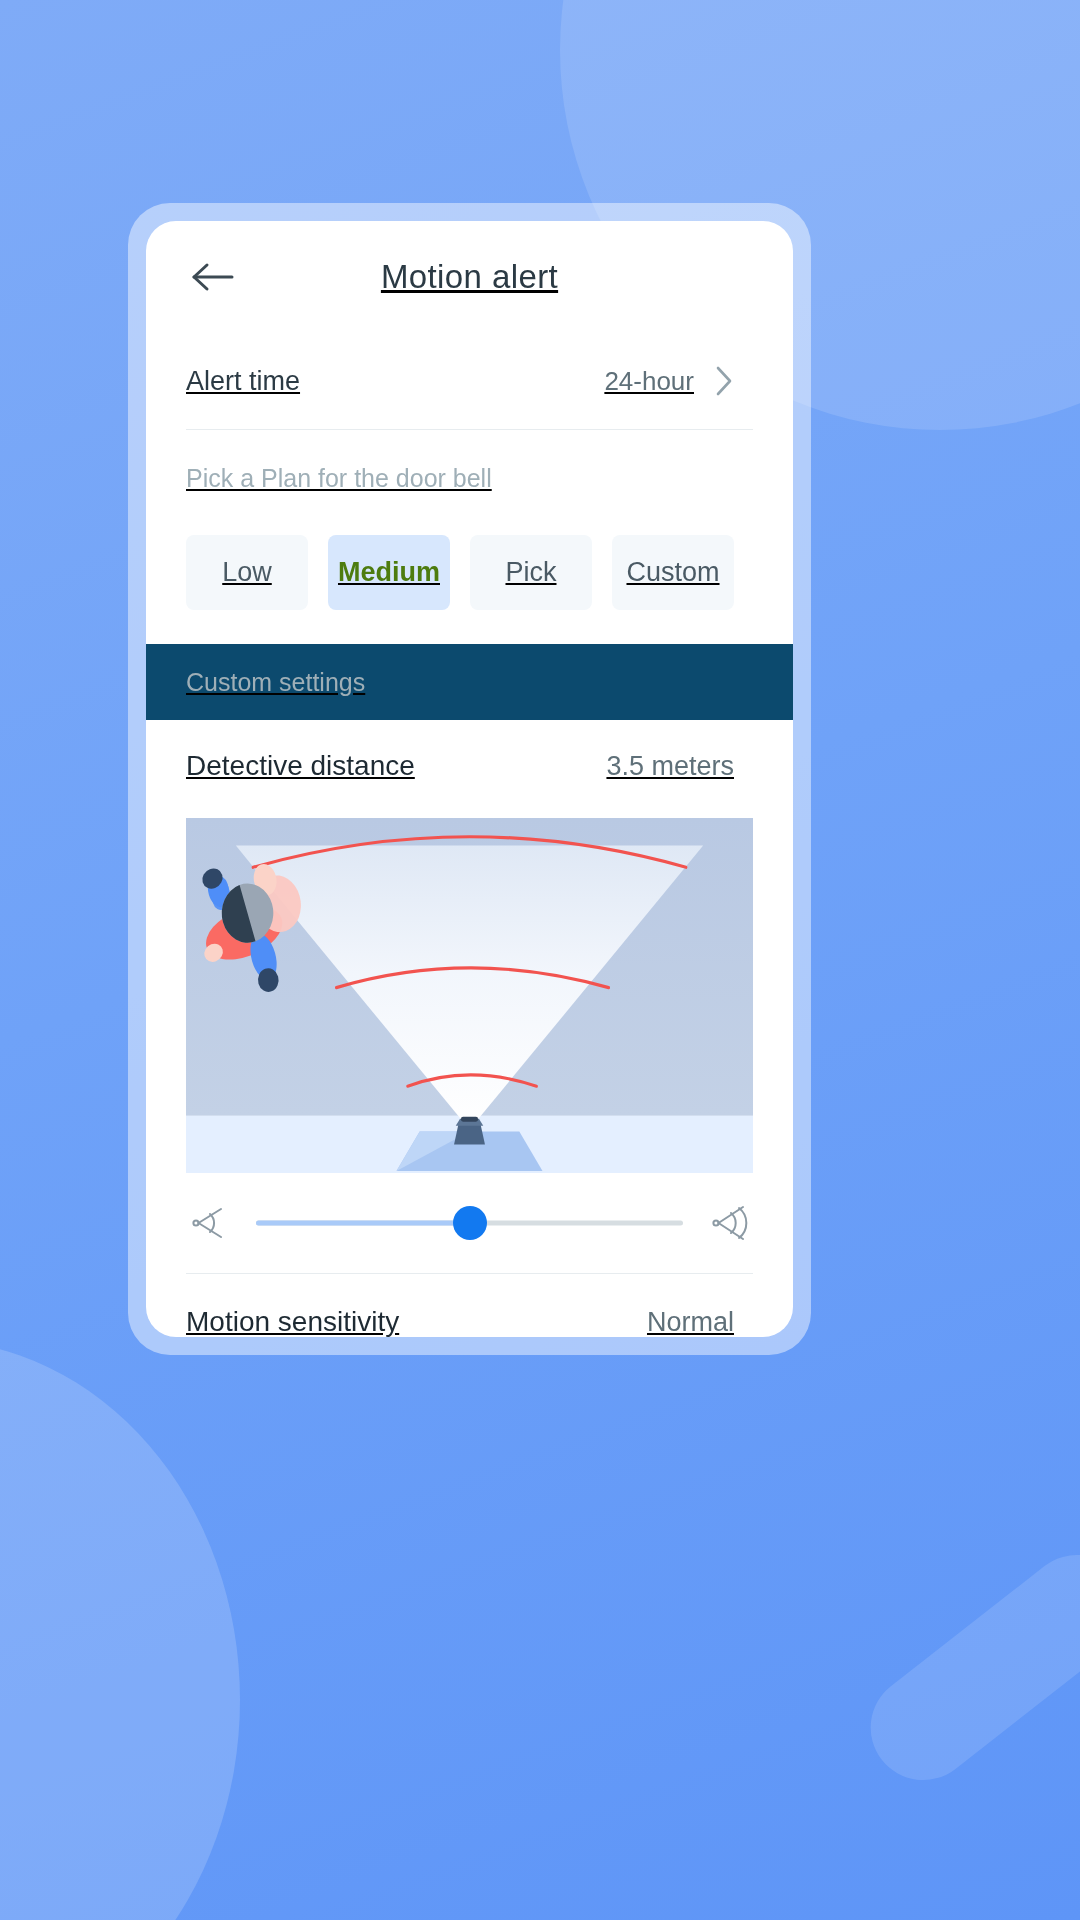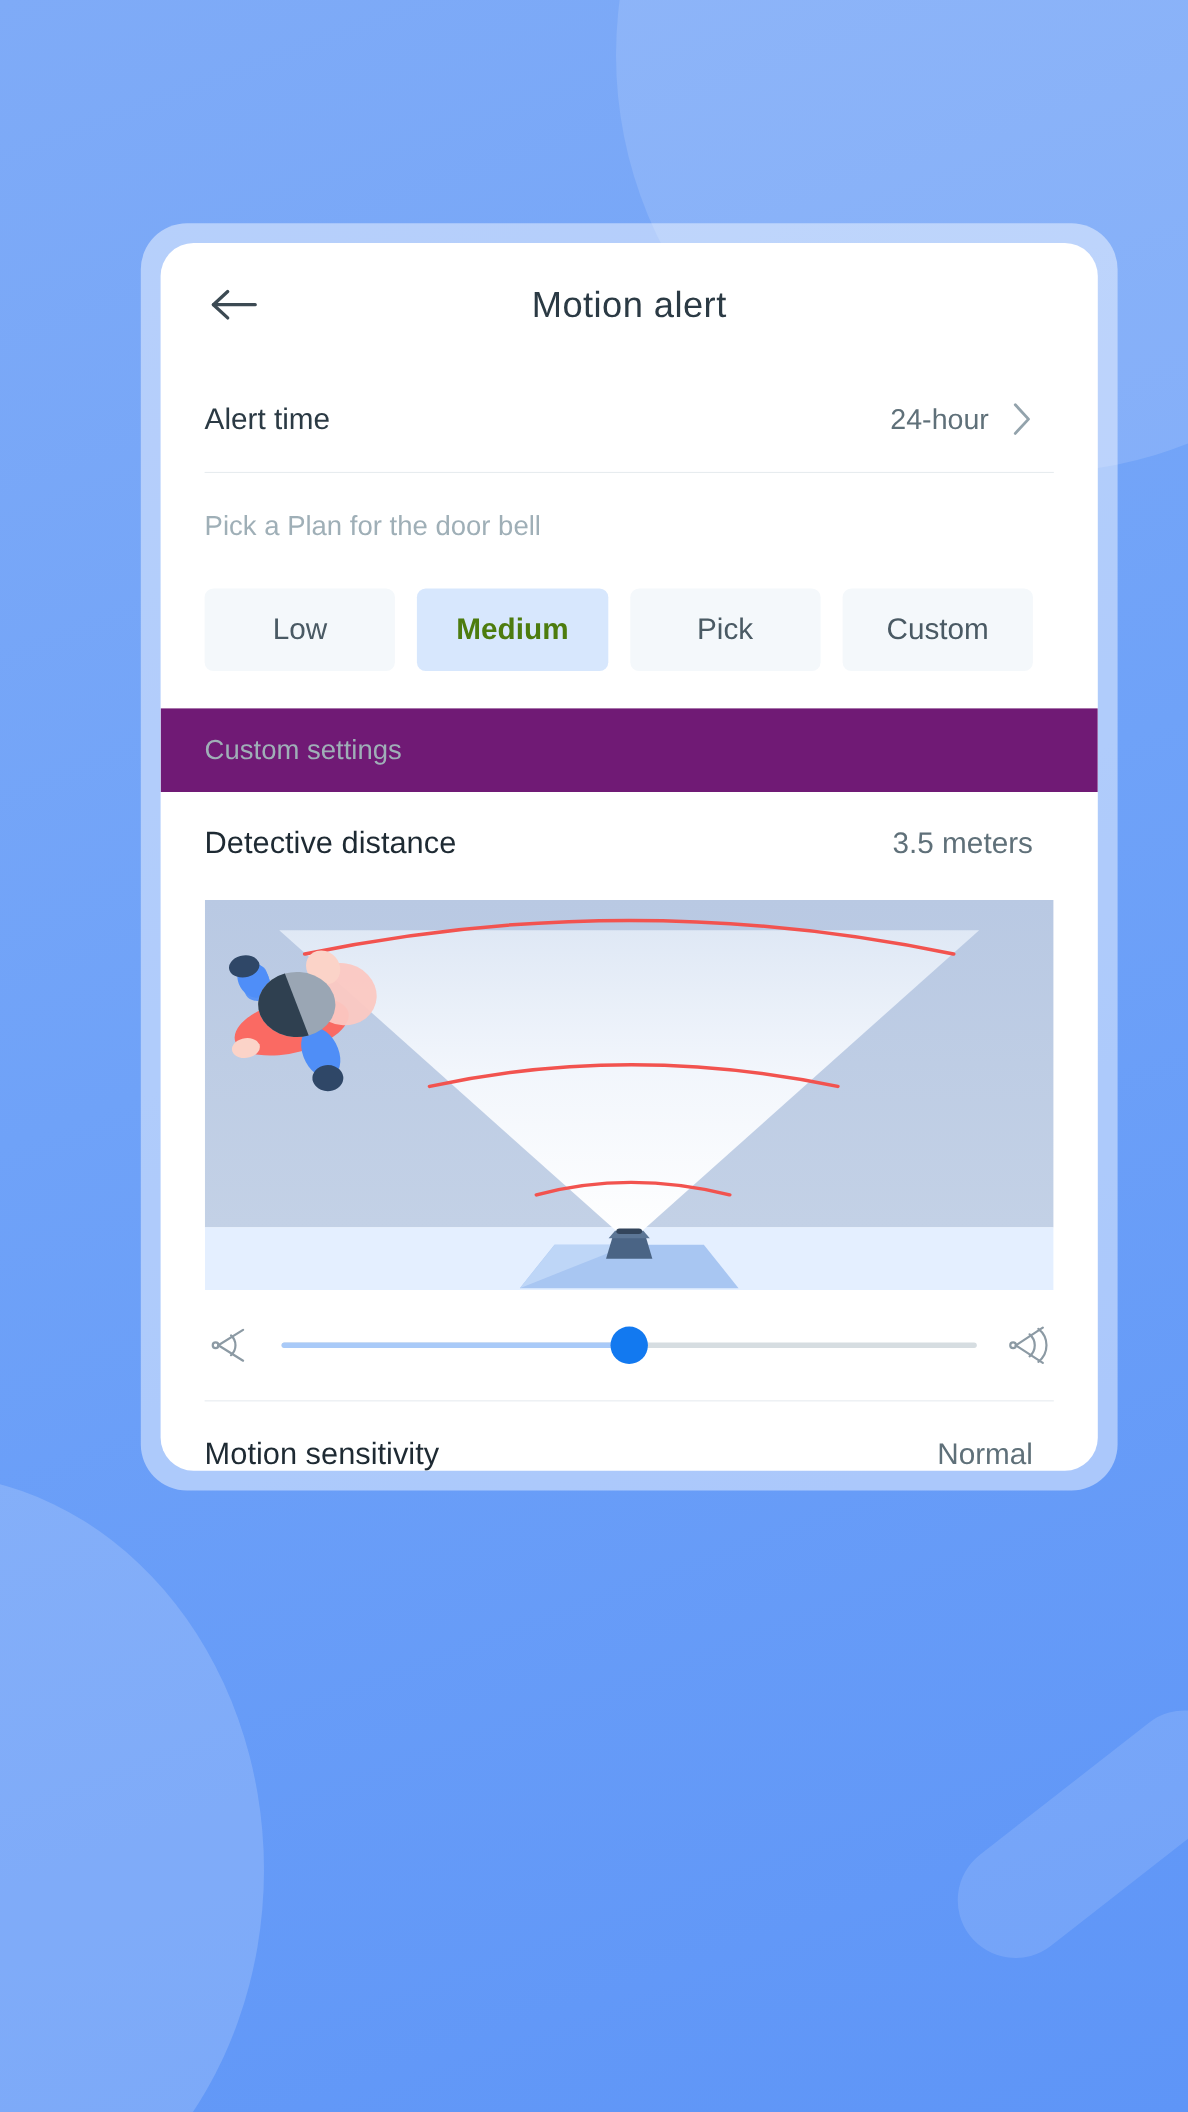--- a/index.html
+++ b/index.html
@@ -50,25 +50,26 @@
     border-radius: 60px;
     background: rgba(255,255,255,0.13);
     transform: rotate(-38deg);
   }
 
   
   #phone-frame {
     position: absolute;
     left: 128px;
     top: 203px;
-    width: 888px;
+    width: 683px;
     height: 1152px;
     border-radius: 42px;
     background: rgba(255,255,255,0.45);
     padding: 18px;
+    text-decoration: underline;
   }
   #phone-card {
     width: 100%;
     height: 100%;
     background: #ffffff;
     border-radius: 30px;
     overflow: hidden;
     position: relative;
   }
 
@@ -160,21 +161,21 @@
   }
   .plan-chip.selected {
     background: #d7e7fd;
     color: #4d7c0f;
     font-weight: bold;
   }
 
   
   #custom-settings-header {
     height: 76px;
-    background: #701a75;
+    background: #0c4a6e;
     display: flex;
     align-items: center;
     font-size: 25px;
     color: #9fafb7;
   }
 
   
   #distance-row {
     height: 92px;
     gap: 20px;

